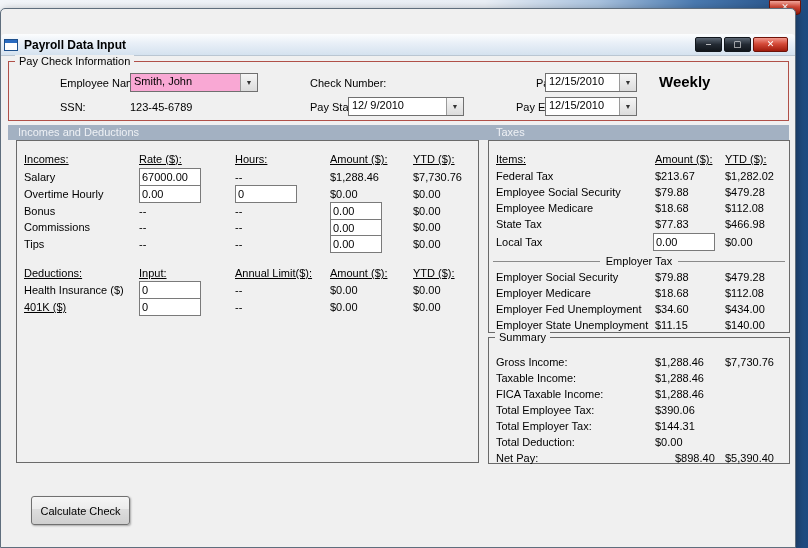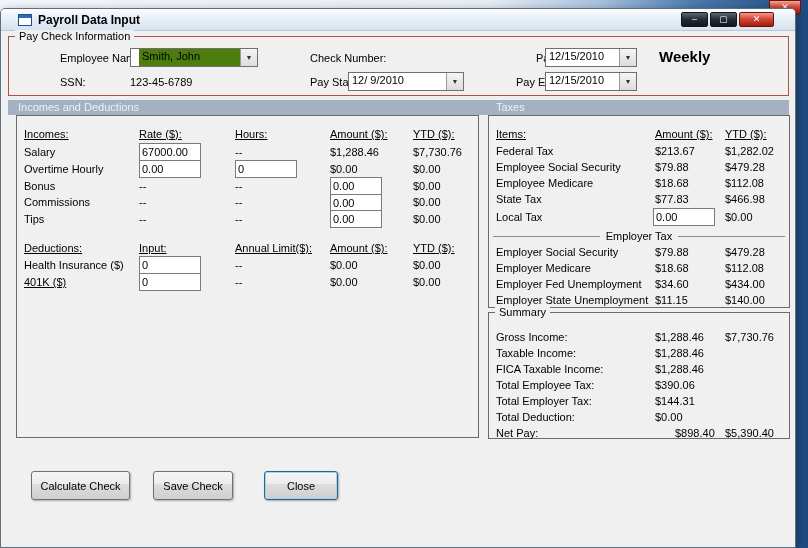--- a/index.html
+++ b/index.html
@@ -11,40 +11,40 @@
     position:relative;
   }
   .parent-close { position:absolute; top:0; right:7px; width:32px; height:15px;
     background:linear-gradient(#f0a69b,#d64a38 45%,#a81e0e); border:1px solid #731408;
     border-radius:0 0 4px 4px; color:#fff; font-size:9px; text-align:center; line-height:13px; cursor:default; }
   .dialog { position:absolute; left:0; top:8px; width:796px; height:540px;
     background:#f0f0f0; border:1px solid #5f6e7d; border-radius:5px 5px 0 0;
     box-shadow:2px 2px 8px rgba(0,0,0,0.35); }
   .titlebar { height:22px; background:linear-gradient(#fcfdfe,#e8eff7 45%,#d5e2ef);
     border-bottom:1px solid #bac6d2; border-radius:4px 4px 0 0;
-    display:flex; align-items:center; padding:0 15px; }
+    display:flex; align-items:center; padding:0 1px;margin-top:25px; }
   .app-icon { width:14px; height:12px; margin:0 4px 0 2px; background:#fff; border:1px solid #1d4f8b; position:relative; }
   .app-icon::before { content:""; position:absolute; left:0; top:0; right:0; height:3px; background:#2a6bc0; }
   .title-text { font-weight:bold; font-size:12px; margin-left:2px; }
   .win-buttons { margin-left:auto; display:flex; gap:2px; margin-right:6px; }
   .win-btn { width:27px; height:15px; border:1px solid #11161c; border-radius:2px; color:#fff;
     font-size:9px; line-height:13px; text-align:center;
     background:linear-gradient(#5a6572,#232a33 50%,#11161c); cursor:default; }
   .win-btn.close { width:35px; background:linear-gradient(#f2988d,#d44a38 45%,#a01b0c); border-color:#6e1208; }
   .client { position:relative; height:516px; }
 
   .gb-pay { position:absolute; left:7px; top:5px; width:781px; height:60px; border:1px solid #b05048; }
   .gb-legend { position:absolute; top:-7px; left:6px; background:#f0f0f0; padding:0 4px; }
   .lbl { position:absolute; white-space:nowrap;padding-left:41px; }
   .static-val { position:absolute; white-space:nowrap; }
   .weekly { position:absolute; font-weight:bold; font-size:15px; }
 
   .combo { position:absolute; height:19px; background:#fff; border:1px solid #707070; display:flex; align-items:stretch; }
   .combo .txt { flex:1; padding:1px 3px; white-space:nowrap; overflow:hidden; }
-  .combo.selected .txt { background:#4d7c0f; color:#000;margin-left:8px; }
+  .combo.selected .txt { background:#f9a8d4; color:#000; }
   .combo .dd { width:17px; border-left:1px solid #9a9a9a; background:linear-gradient(#f5f5f5,#dcdcdc);
     display:flex; align-items:center; justify-content:center; font-size:7px; color:#333; }
 
   input.tb { position:absolute; height:18px; border:1px solid #7a7a7a; background:#fff;
     font-family:inherit; font-size:11px; padding:0 2px; }
 
   .band { position:absolute; left:7px; top:69px; width:781px; height:15px; background:#a3b1c2; color:#eef1f5; }
   .band span { position:absolute; top:1px; white-space:nowrap; }
 
   .panel { position:absolute; background:#f0f0f0; border:1px solid #6a6a6a; }
@@ -246,17 +246,15 @@
 
       <span class="cell" style="left:7px; top:98px;">Total Deduction:</span>
       <span class="cell" style="left:166px; top:98px;">$0.00</span>
 
       <span class="cell" style="left:7px; top:114px;">Net Pay:</span>
       <span class="cell" style="left:166px; top:114px;padding-left:20px;">$898.40</span>
       <span class="cell" style="left:236px; top:114px;">$5,390.40</span>
     </div>
 
     <button class="btn" style="left:30px; top:440px; width:99px;">Calculate Check</button>
-    <button class="btn" style="left:152px; top:440px; width:80px;">Save Check</button>
-    <button class="btn btn-default" style="left:263px; top:440px; width:74px;">Close</button>
 
   </div>
 </div>
 
 </body></html>

